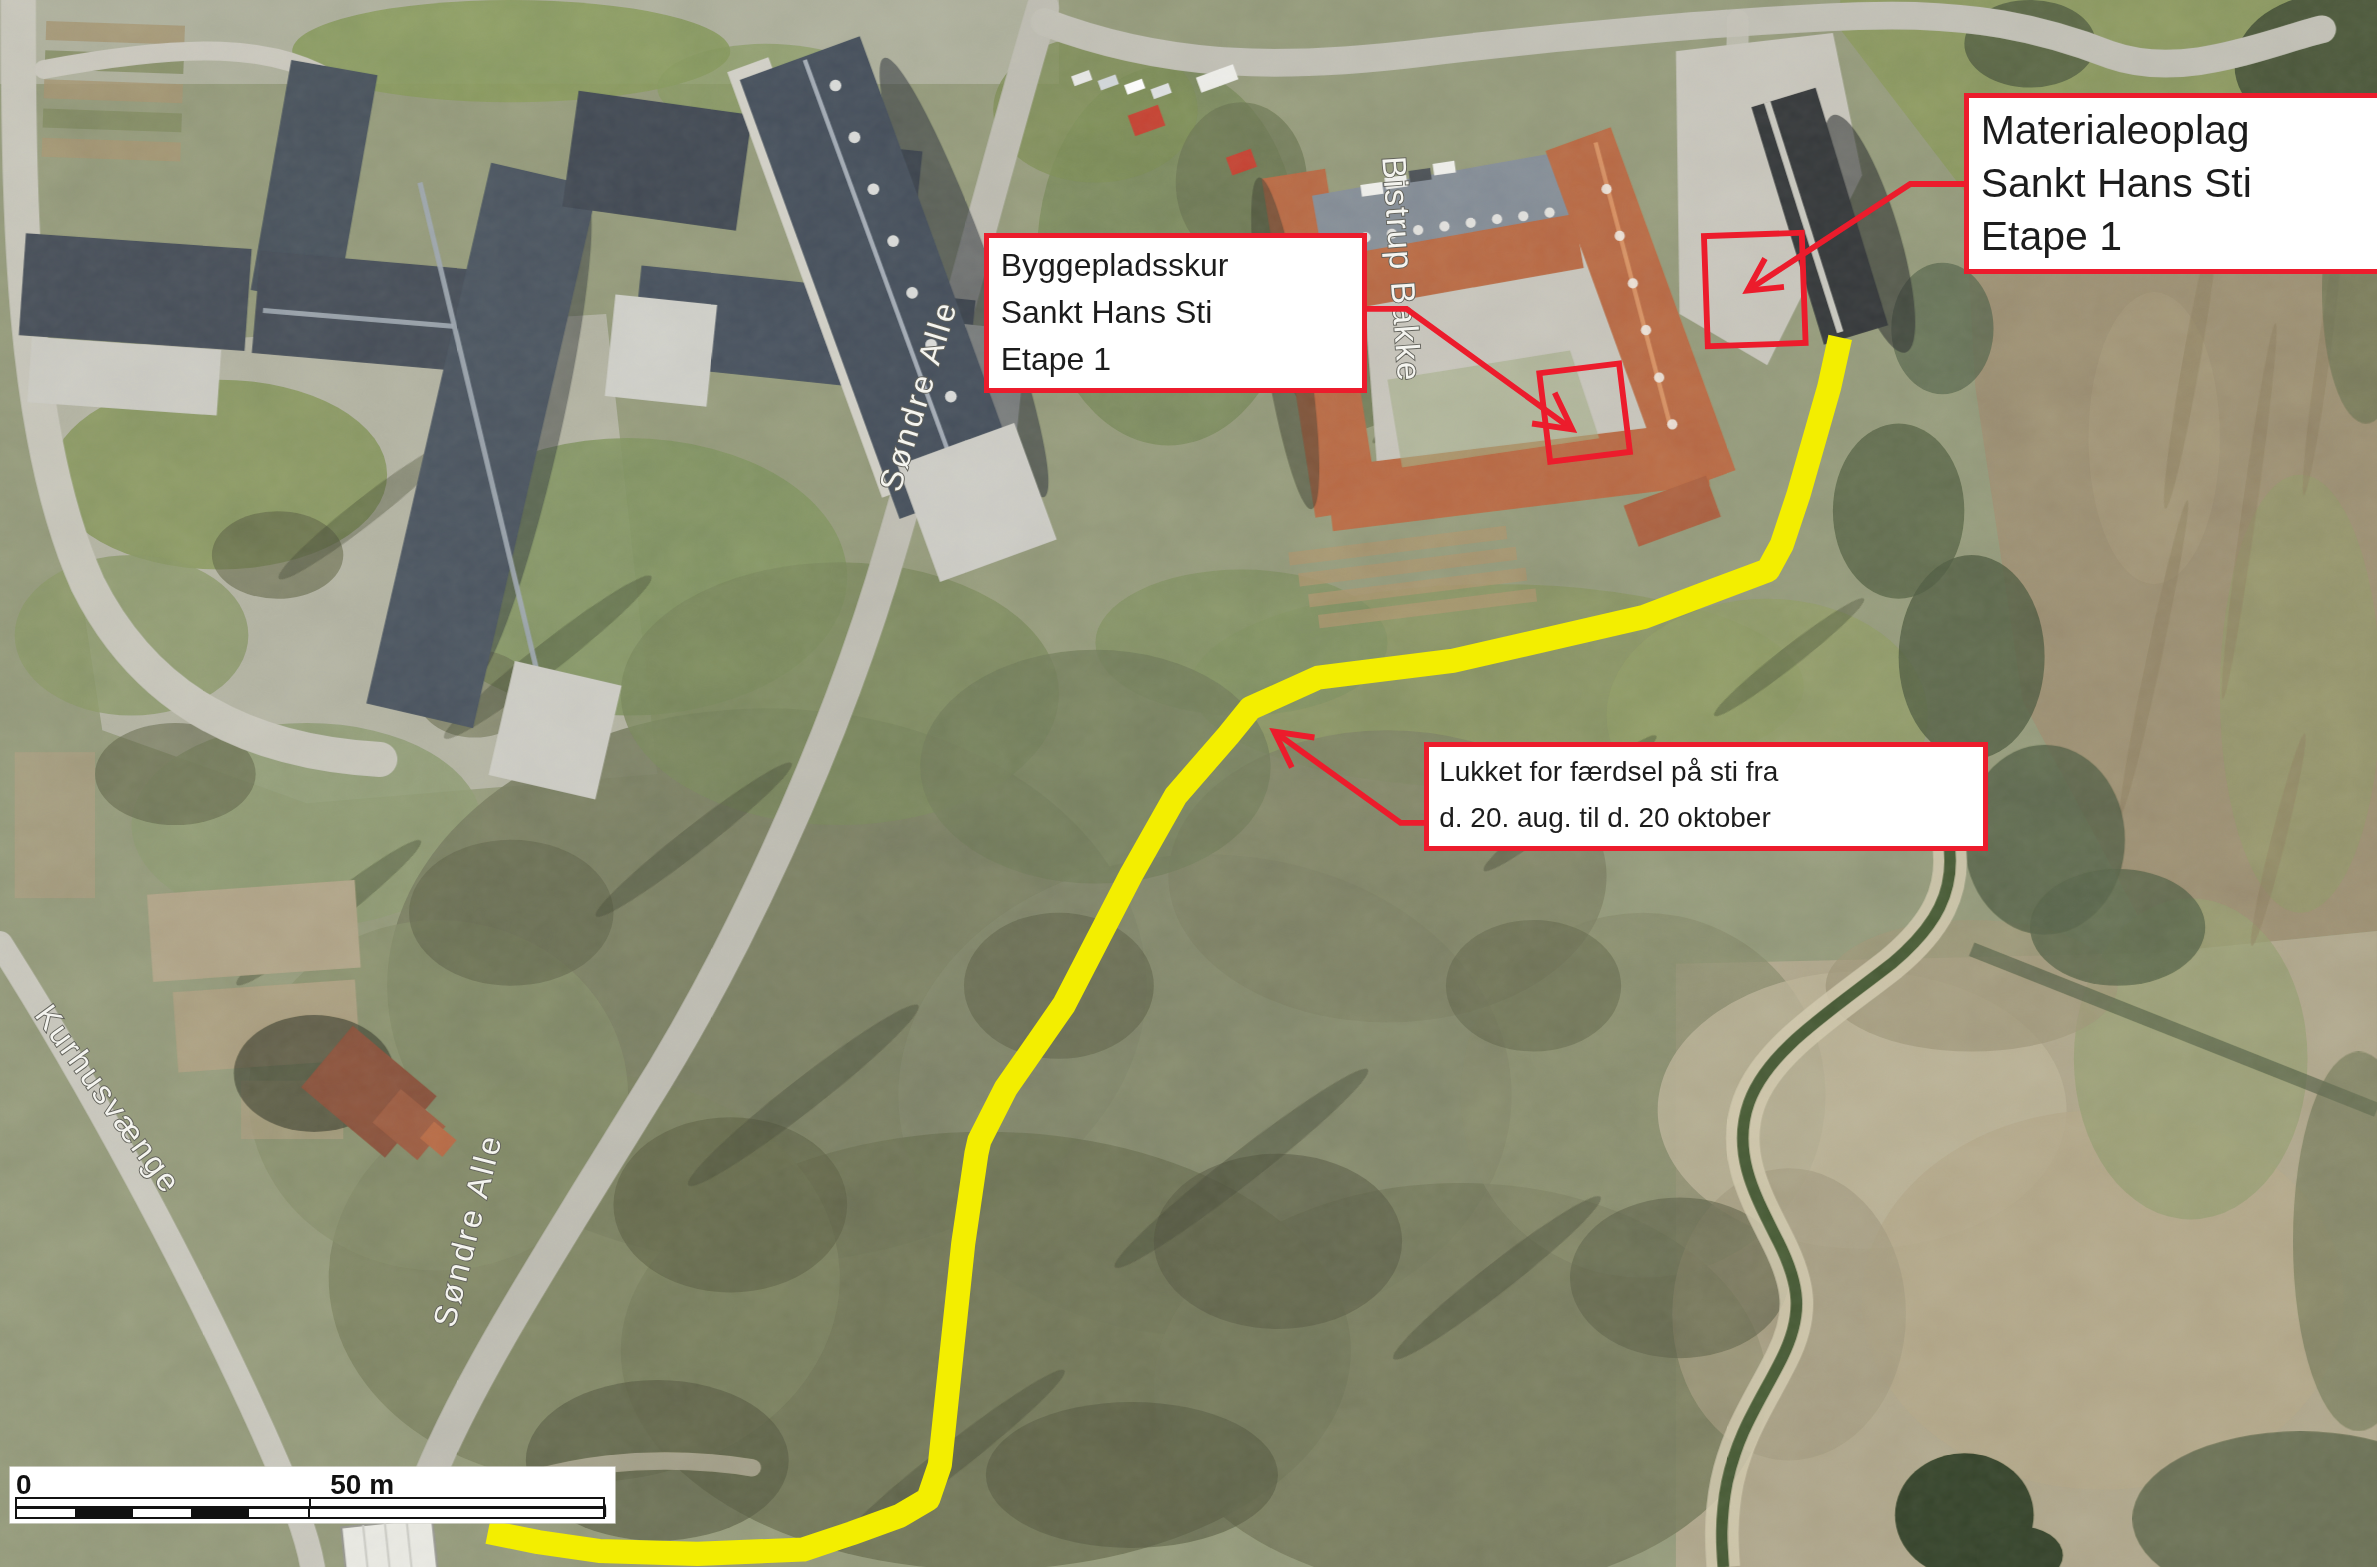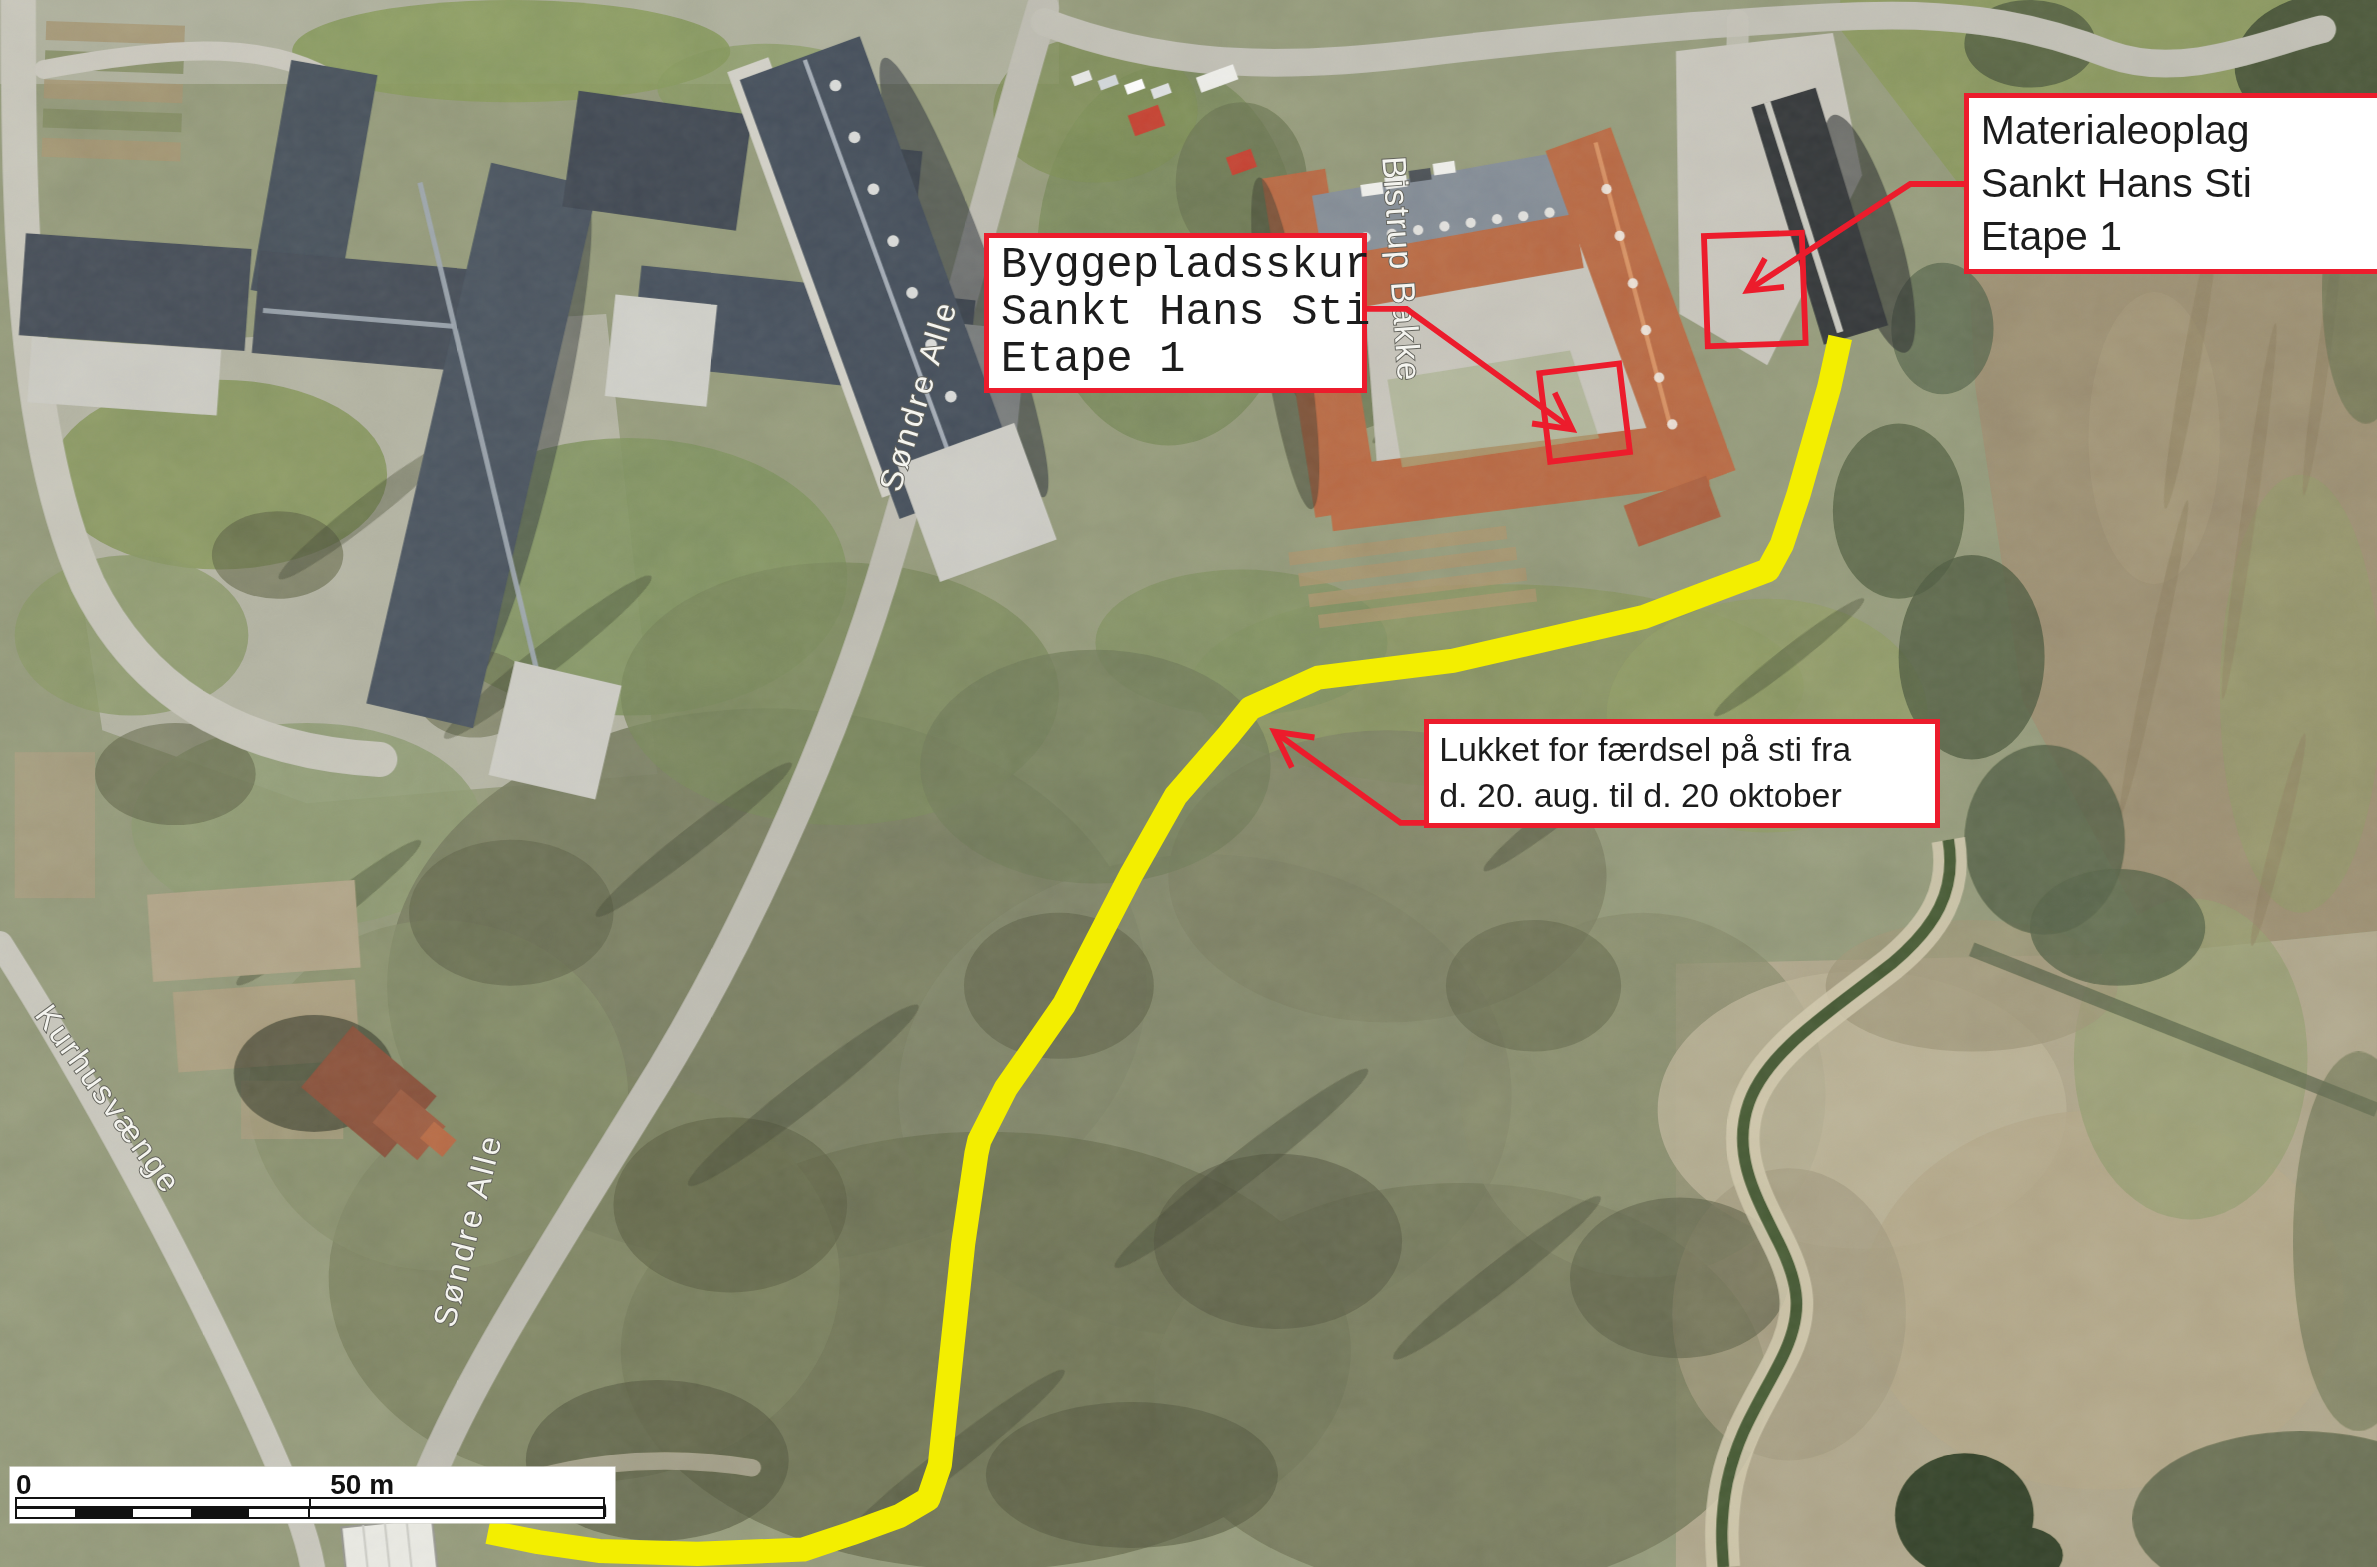--- a/index.html
+++ b/index.html
@@ -8,23 +8,23 @@
     font-family:"Liberation Sans",sans-serif;background:#8a9072;
   }
   #aerial{position:absolute;left:0;top:0;}
   
   .callout{
     position:absolute;box-sizing:border-box;background:var(--box_background,#fff);
     border:5.1px solid var(--annotation_red,#ec1c2c);color:var(--label_text,#1c1c1c);
     white-space:nowrap;z-index:30;
   }
   .callout .ln{display:block;}
-  #box-byggepladsskur{left:984px;top:233px;width:383px;padding:3.7px 5.8px 5.8px 11.7px;font-size:44px;line-height:47px;font-family:Liberation Mono, monospace;}
+  #box-byggepladsskur{left:984px;top:233px;width:383px;padding:3.7px 5.8px 5.8px 11.7px;font-size:32px;line-height:47px;}
   #box-materialeoplag{left:1964px;top:93px;width:491px;padding:5.8px 5.8px 5.8px 11.7px;font-size:41px;line-height:53px;}
-  #box-lukket{left:1424px;top:719px;width:516px;padding:2.2px 5.8px 4.4px 10.2px;font-size:34px;line-height:46px;}
+  #box-lukket{left:1424px;top:742px;width:564px;padding:2.2px 5.8px 4.4px 10.2px;font-size:28px;line-height:46px;}
   
   #scalebar{
     position:absolute;left:10.2px;top:1467px;width:605px;height:56px;background:#fff;
     z-index:30;box-shadow:0 0 0 0.7px #d8d8d2;
   }
   #scalebar .tick{position:absolute;top:1.5px;font-size:28px;font-weight:700;color:#111;}
   #tick-0{left:5.8px;}
   #tick-50{left:309px;transform:translateX(-50%);margin-left:43px;}
   #tick-100{right:7.3px;margin-top:23px;}
   .sb-bar{position:absolute;left:4.4px;width:590px;box-sizing:border-box;border:2.2px solid #111;display:flex;background:#fff;}

